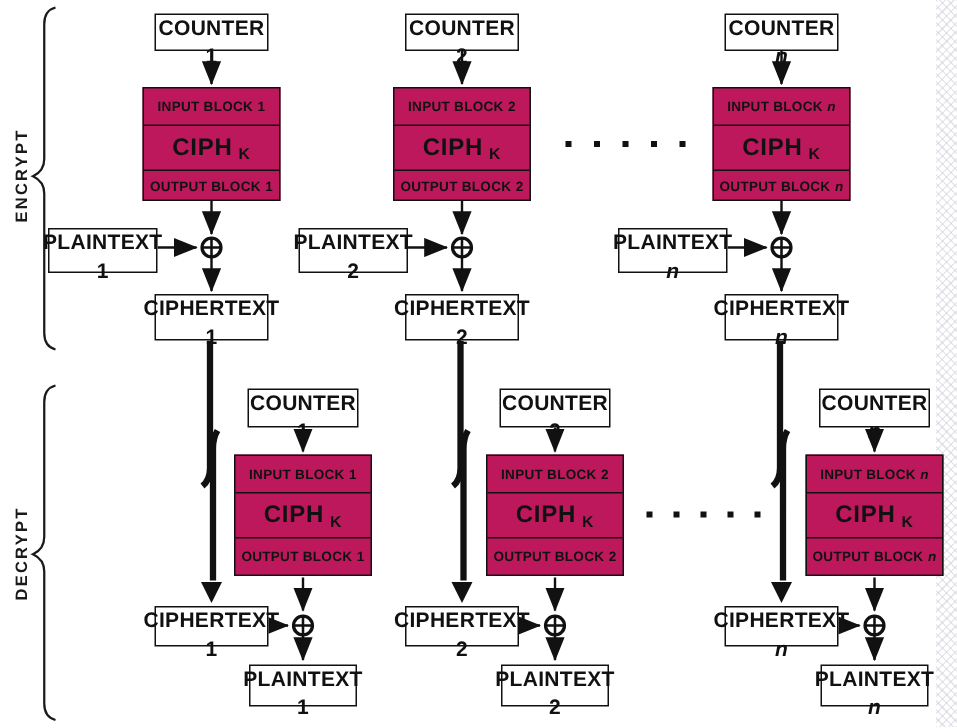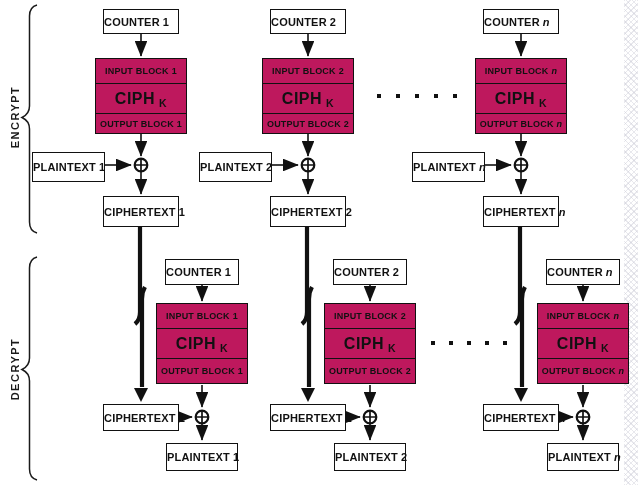--- a/index.html
+++ b/index.html
@@ -5,21 +5,21 @@
   html,body{margin:0;padding:0;background:#fff;}
   #page{position:relative;width:638px;height:485px;background:#ffffff;overflow:hidden;
         font-family:"Liberation Sans",sans-serif;color:#111;}
   .edge-texture{position:absolute;right:0;top:0;width:14px;height:100%;z-index:0;
         background:
           repeating-linear-gradient(45deg, rgba(195,195,208,.38) 0 1px, transparent 1px 4px),
           repeating-linear-gradient(135deg, rgba(195,195,208,.38) 0 1px, transparent 1px 4px);}
   svg.wires{position:absolute;left:0;top:0;z-index:1;}
   .box{position:absolute;box-sizing:border-box;border:1.6px solid #111;background:#fff;
        display:flex;align-items:center;justify-content:flex-start;gap:3px;
-       font-weight:bold;font-size:11px;letter-spacing:.2px;white-space:nowrap;z-index:2;}
+       font-weight:bold;font-size:14px;letter-spacing:.2px;white-space:nowrap;z-index:2;flex-direction:column;}
   .stack{position:absolute;box-sizing:border-box;border:1.6px solid #111;background:#be185d;
        display:flex;flex-direction:column;z-index:2;}
   .srow{box-sizing:border-box;display:flex;align-items:center;justify-content:center;gap:3px;
        font-weight:bold;font-size:9px;letter-spacing:.2px;white-space:nowrap;}
   .srow + .srow{border-top:1.6px solid #111;align-items:center;}
   .srow.ciph{font-size:16px;letter-spacing:.5px;}
   .srow.ciph .sub{font-size:10.5px;transform:translateY(4px);margin-left:1px;}
   .var-n .idx{font-style:italic;}
   .section-label{position:absolute;width:70px;height:14px;line-height:14px;text-align:center;
        font-size:11px;font-weight:600;letter-spacing:1.5px;color:#1a1a1a;

